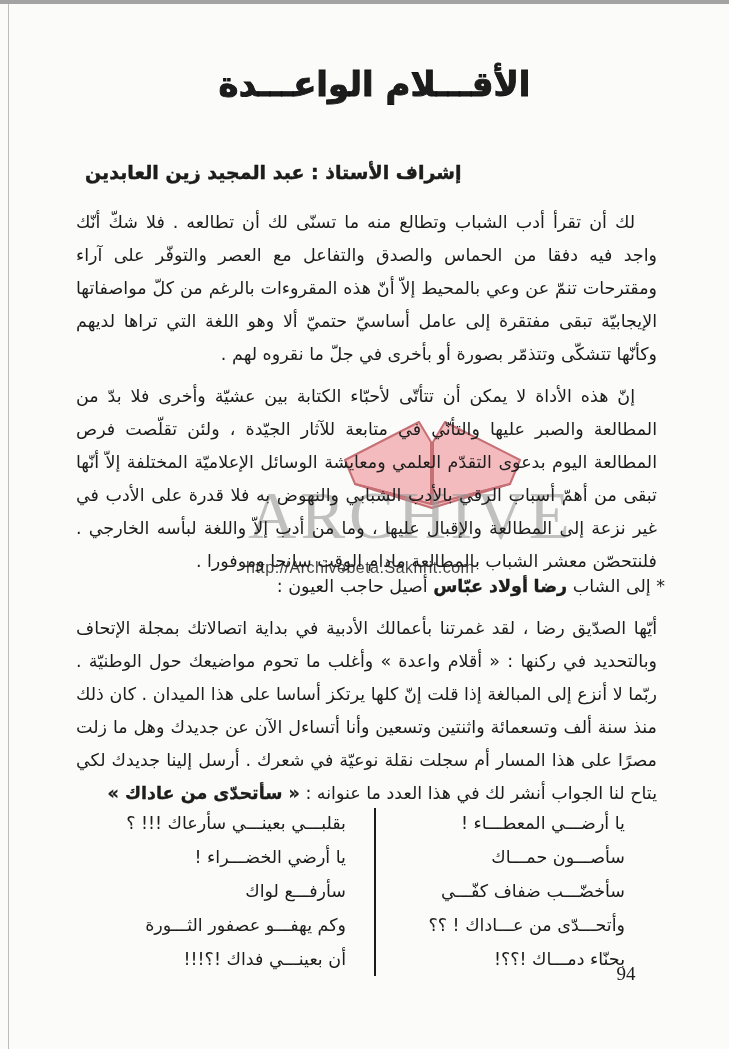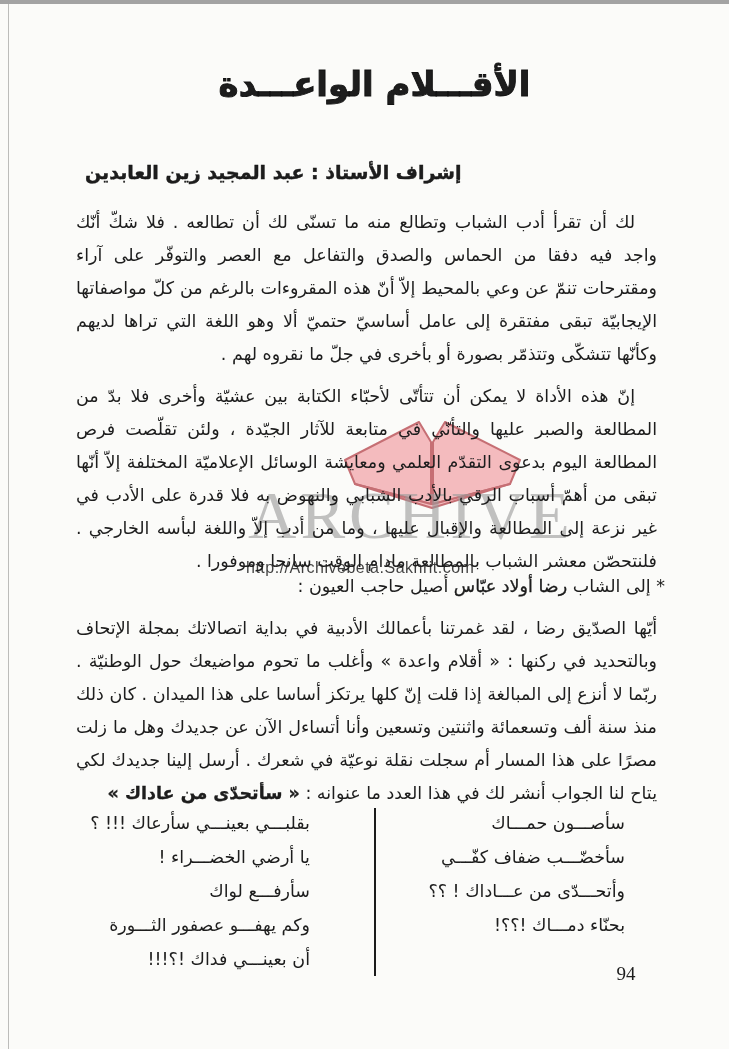--- a/index.html
+++ b/index.html
@@ -44,27 +44,27 @@
   }
   .p1 { top:198px; text-indent:22px; }
   .p2 { top:372px; text-indent:22px; }
   .letter { top:604px; }
   .letter b { font-weight:bold; -webkit-text-stroke:.3px #111; }
 
   .dedication {
     position:absolute; top:571px; right:64px; width:581px;
     direction:rtl; font-size:17.5px; line-height:31px;
   }
-  .dedication b { font-weight:normal;text-align:center; -webkit-text-stroke:.3px #111; }
+  .dedication b { font-weight:bold;text-align:center; -webkit-text-stroke:.3px #111; }
 
   .poem { position:absolute; top:806px; left:0; width:729px; height:175px; }
   .poem-divider { position:absolute; left:374px; top:2px; width:2px; height:168px; background:#1b1b1b; }
   .poem-col { position:absolute; top:0; direction:rtl; text-align:right; font-size:17.5px; line-height:34px; }
   .poem-col.rcol { right:104px; width:275px; }
-  .poem-col.lcol { right:419px; width:285px; }
+  .poem-col.lcol { right:383px; width:285px; }
 
   .page-number {
     position:absolute; top:963px; left:602px; width:48px;
     text-align:center; font-size:19px; font-family:Liberation Serif, serif;
   }
 </style>
 </head>
 <body>
 
 <div class="page">
@@ -99,20 +99,21 @@
     <span>أصيل حاجب العيون :</span>
   </div>
 
   <p class="para letter">
     <span>أيّها الصدّيق رضا ، لقد غمرتنا بأعمالك الأدبية في بداية اتصالاتك بمجلة الإتحاف وبالتحديد في ركنها : « أقلام واعدة » وأغلب ما تحوم مواضيعك حول الوطنيّة . ربّما لا أنزع إلى المبالغة إذا قلت إنّ كلها يرتكز أساسا على هذا الميدان . كان ذلك منذ سنة ألف وتسعمائة واثنتين وتسعين وأنا أتساءل الآن عن جديدك وهل ما زلت مصرًا على هذا المسار أم سجلت نقلة نوعيّة في شعرك . أرسل إلينا جديدك لكي يتاح لنا الجواب أنشر لك في هذا العدد ما عنوانه : </span><b>« سأتحدّى من عاداك »</b>
   </p>
 
   <div class="poem">
     <div class="poem-divider"></div>
     <div class="poem-col rcol">
+      <div class="verse">يا أرضـــي المعطـــاء !</div>
       <div class="verse">سأصـــون حمـــاك</div>
       <div class="verse">سأخضّـــب ضفاف كفّـــي</div>
       <div class="verse">وأتحـــدّى من عـــاداك ! ؟؟</div>
       <div class="verse">بحنّاء دمـــاك !؟؟!</div>
     </div>
     <div class="poem-col lcol">
       <div class="verse">بقلبـــي بعينـــي سأرعاك !!! ؟</div>
       <div class="verse">يا أرضي الخضـــراء !</div>
       <div class="verse">سأرفـــع لواك</div>
       <div class="verse">وكم يهفـــو عصفور الثـــورة</div>

